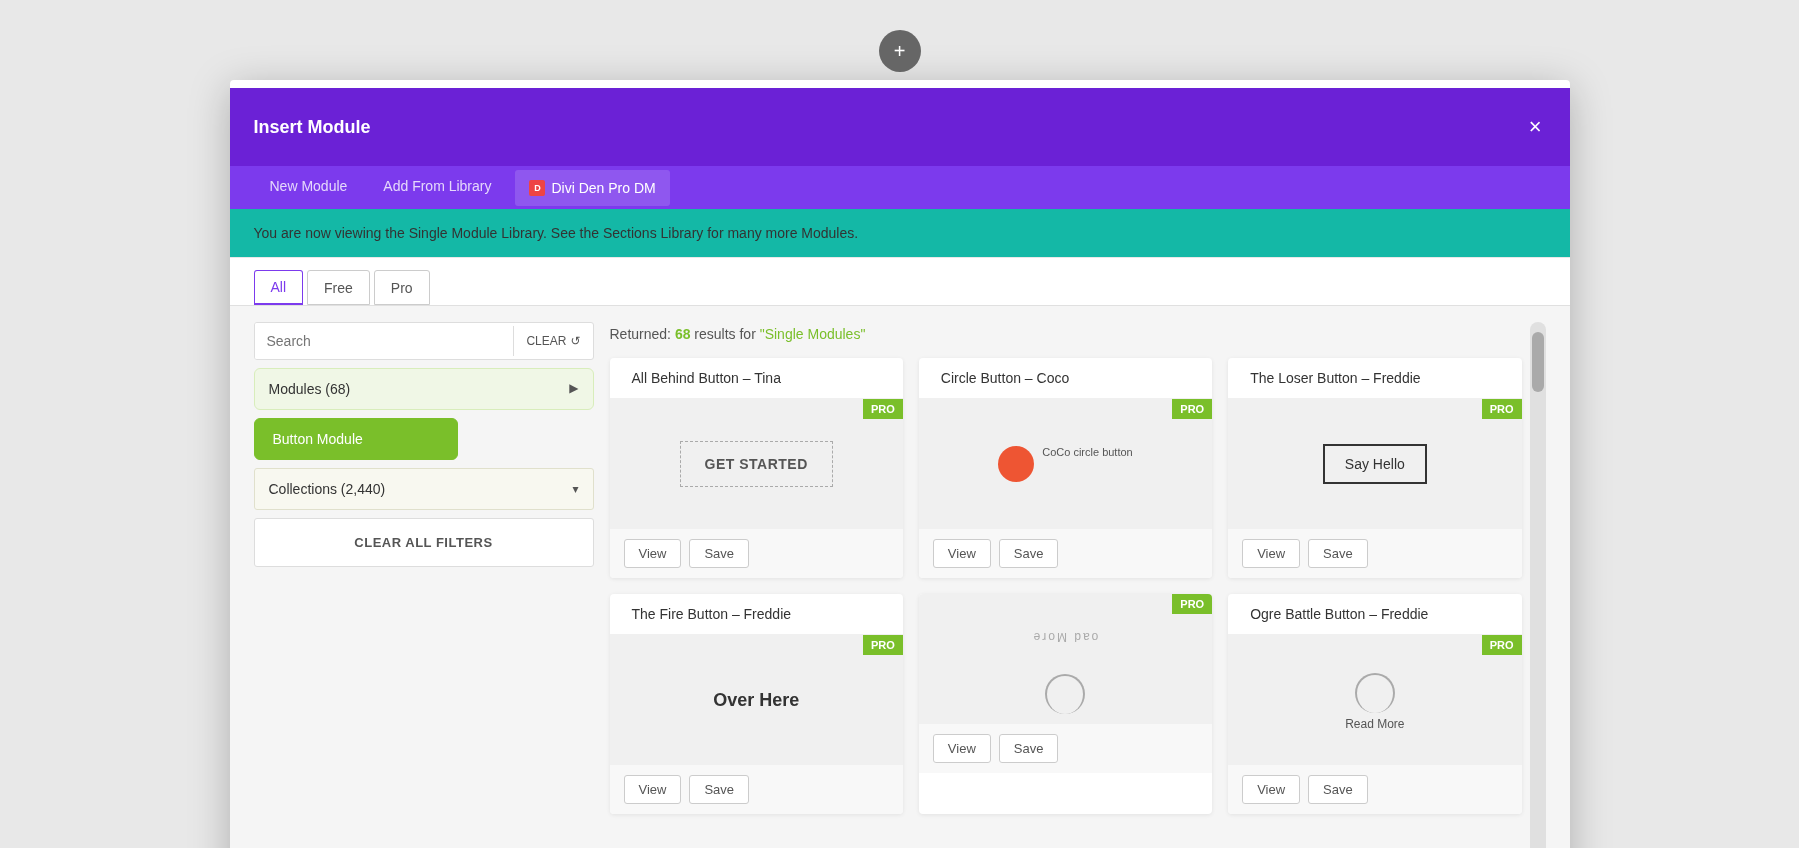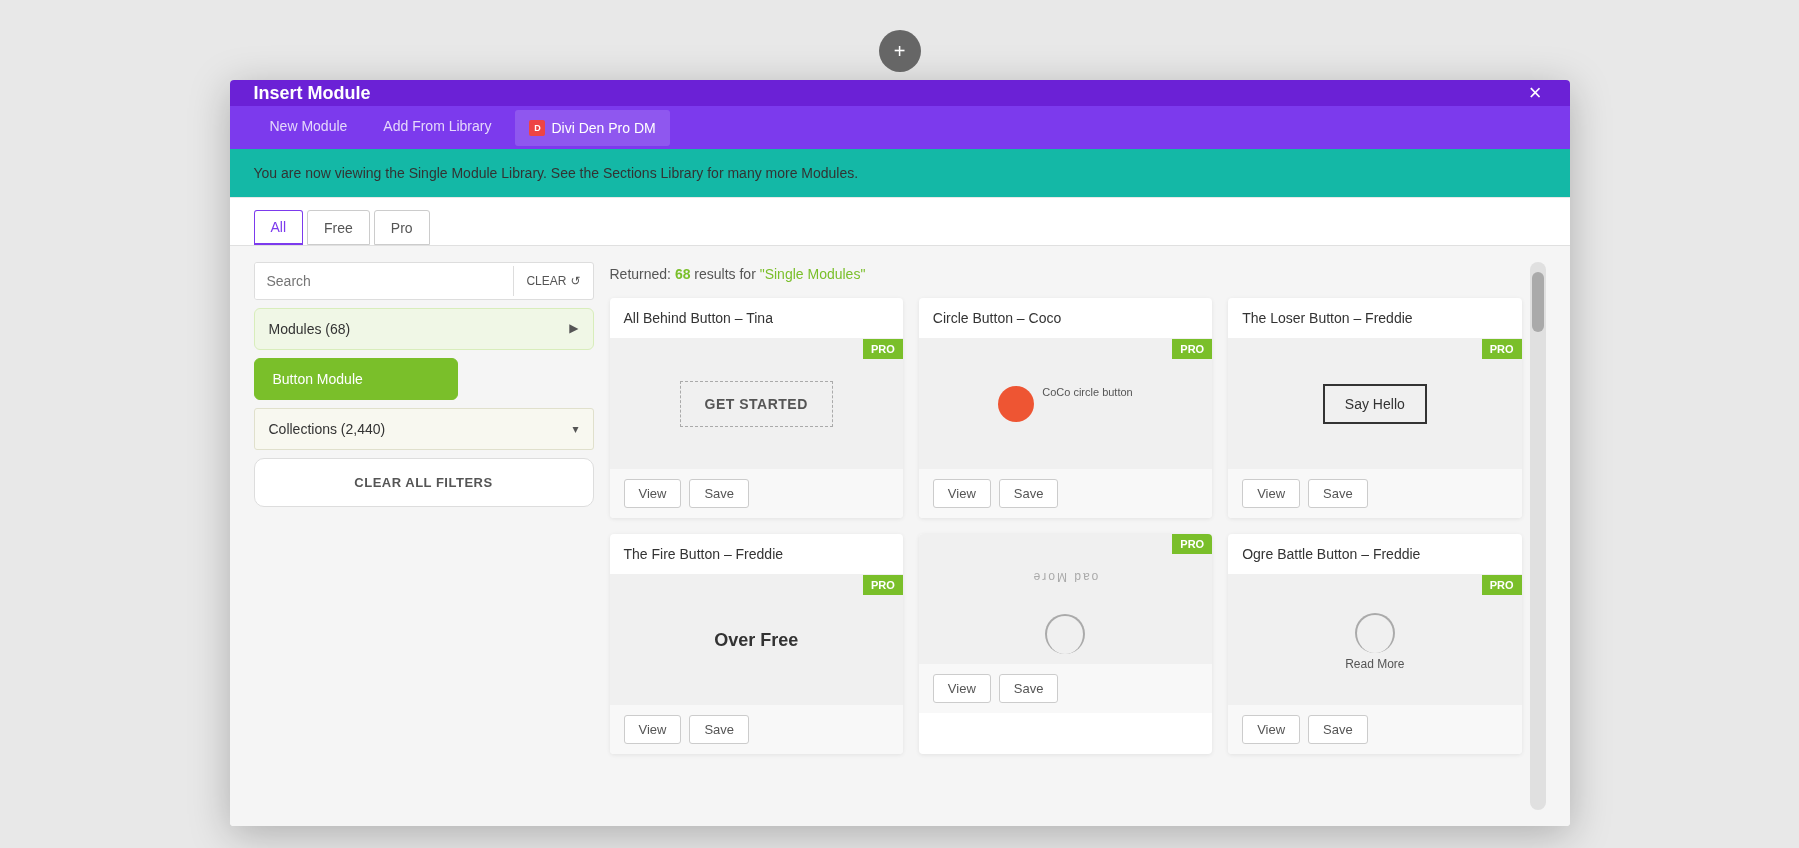--- a/index.html
+++ b/index.html
@@ -45,24 +45,25 @@
       width: 1340px;
       background: white;
       border-radius: 4px;
       overflow: hidden;
       box-shadow: 0 8px 40px rgba(0,0,0,0.25);
     }
 
     
     .modal-header {
       background: #6b21d6;
-      padding: 2px 24px;
+      padding: 28px 24px;
       display: flex;
       align-items: flex-end;
       justify-content: space-between;
+      margin-top: 8px;
     }
 
     .modal-title {
       color: white;
       font-size: 18px;
       font-weight: 600;
     }
 
     .modal-close {
       color: white;
@@ -252,21 +253,21 @@
       align-items: center;
       justify-content: space-between;
       font-size: 14px;
       color: #333;
       cursor: pointer;
     }
 
     .clear-filters-btn {
       background: white;
       border: 1px solid #ddd;
-      border-radius: 10px;
+      border-radius: 3px;
       padding: 16px;
       text-align: center;
       font-size: 13px;
       font-weight: 600;
       color: #555;
       cursor: pointer;
       letter-spacing: 0.5px;
     }
 
     
@@ -299,21 +300,21 @@
     }
 
     .module-card {
       background: white;
       border-radius: 4px;
       overflow: hidden;
       box-shadow: 0 1px 4px rgba(0,0,0,0.08);
     }
 
     .module-card-title {
-      padding: 12px 14px;
+      padding: 12px 22px;
       font-size: 14px;
       font-weight: 500;
       color: #333;
       border-bottom: 1px solid #f0f0f0;
     }
 
     .module-preview {
       position: relative;
       background: #f0f0f0;
       height: 130px;
@@ -578,21 +579,21 @@
                 <div class="module-card-actions">
                   <button class="action-btn">View</button>
                   <button class="action-btn">Save</button>
                 </div>
               </div>
 
               <div class="module-card">
                 <div class="module-card-title">The Fire Button – Freddie</div>
                 <div class="module-preview">
                   <div class="pro-badge">PRO</div>
-                  <div class="preview-over-here">Over Free</div>
+                  <div class="preview-over-here">Over Here</div>
                 </div>
                 <div class="module-card-actions">
                   <button class="action-btn">View</button>
                   <button class="action-btn">Save</button>
                 </div>
               </div>
 
               <div class="module-card">
                 <div class="module-preview">
                   <div class="pro-badge">PRO</div>

